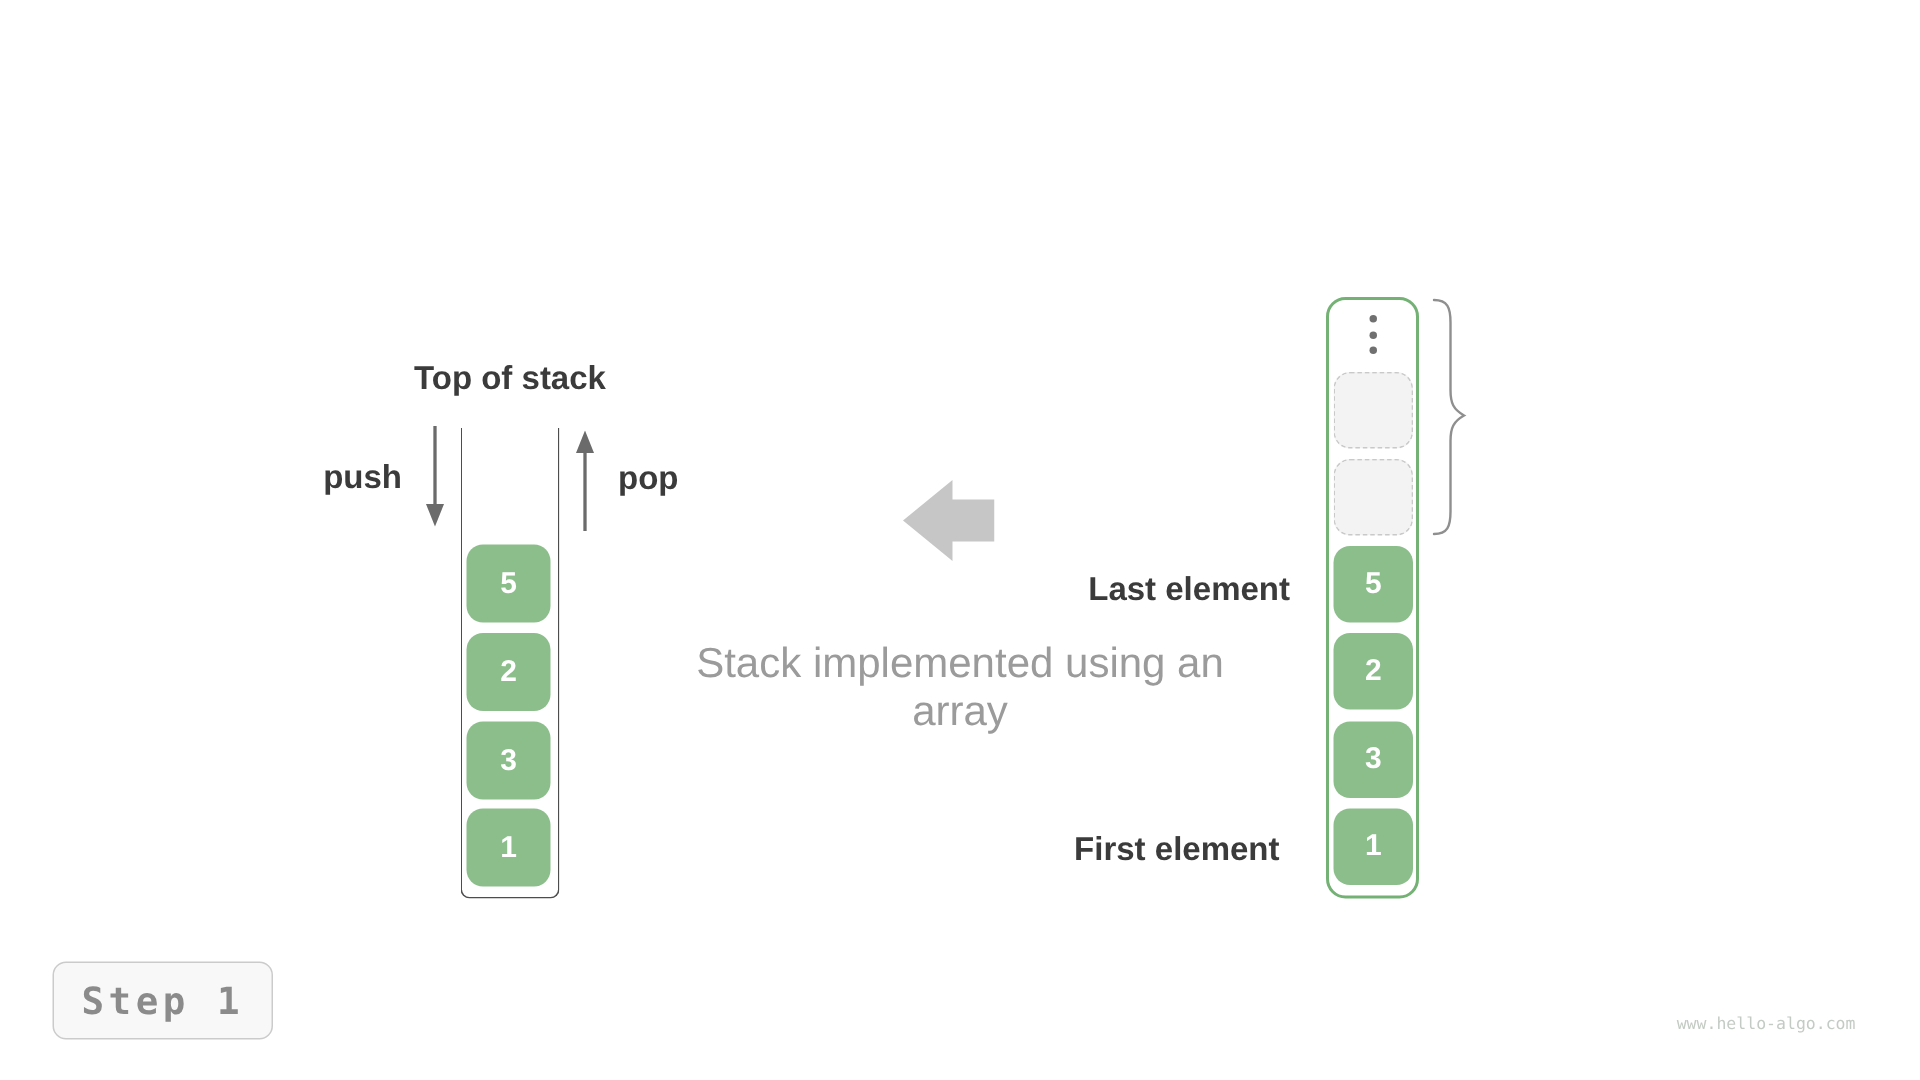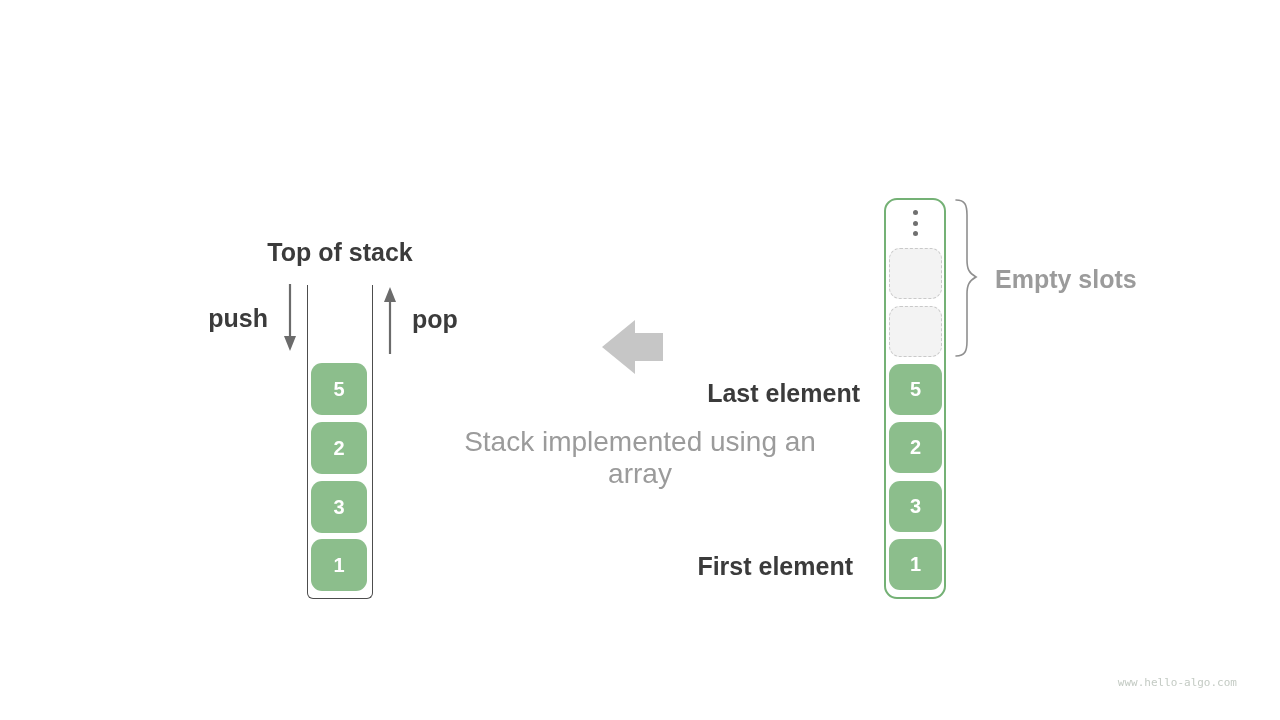--- a/index.html
+++ b/index.html
@@ -5,21 +5,21 @@
   html,body{margin:0;padding:0;}
   body{
     width:1280px;height:720px;background:#ffffff;
     font-family:"Liberation Sans", sans-serif;
     position:relative;overflow:hidden;
     color:#3b3b3b;
   }
   .stage{position:absolute;inset:0;}
 
   
-  .lbl{position:absolute;font-weight:bold;font-size:25px;color:#3b3b3b;line-height:24px;}
+  .lbl{position:absolute;font-weight:bold;font-size:22px;color:#3b3b3b;line-height:24px;}
   .lbl.gray{color:#9b9b9b;}
   .caption{
     position:absolute;left:440px;top:426px;width:400px;text-align:center;
     font-size:28px;color:#9b9b9b;font-weight:normal;
   }
 
   
   .u-container{
     position:absolute;left:307px;top:285px;width:64px;height:313px;
     border-left:1.5px solid #4d4d4d;border-right:1.5px solid #4d4d4d;
@@ -113,22 +113,22 @@
   <div class="cell right-cell" style="top:364px">5</div>
   <div class="cell right-cell" style="top:422px">2</div>
   <div class="cell right-cell" style="top:481px">3</div>
   <div class="cell right-cell" style="top:539px">1</div>
 
   <svg class="brace" width="28" height="160" viewBox="0 0 28 160">
     <path d="M4,2 C13,2 15,7 15,17 L15,62 C15,71 17,75 24,79
              C17,83 15,87 15,96 L15,143 C15,153 13,158 4,158" fill="none" stroke="#8f8f8f" stroke-width="1.6" stroke-linecap="round"></path>
   </svg>
 
-  <div class="lbl gray" style="left:995px;top:267px;width:200px;text-align:left;">Empty slots</div>
 
   <div class="lbl" style="left:660px;top:381px;width:200px;text-align:right;">Last element</div>
 
   <div class="lbl" style="left:653px;top:554px;width:200px;text-align:right;">First element</div>
 
+  <div class="step-badge">Step 1</div>
 
   <div class="watermark">www.hello-algo.com</div>
 
 </div>
 
 </body></html>

